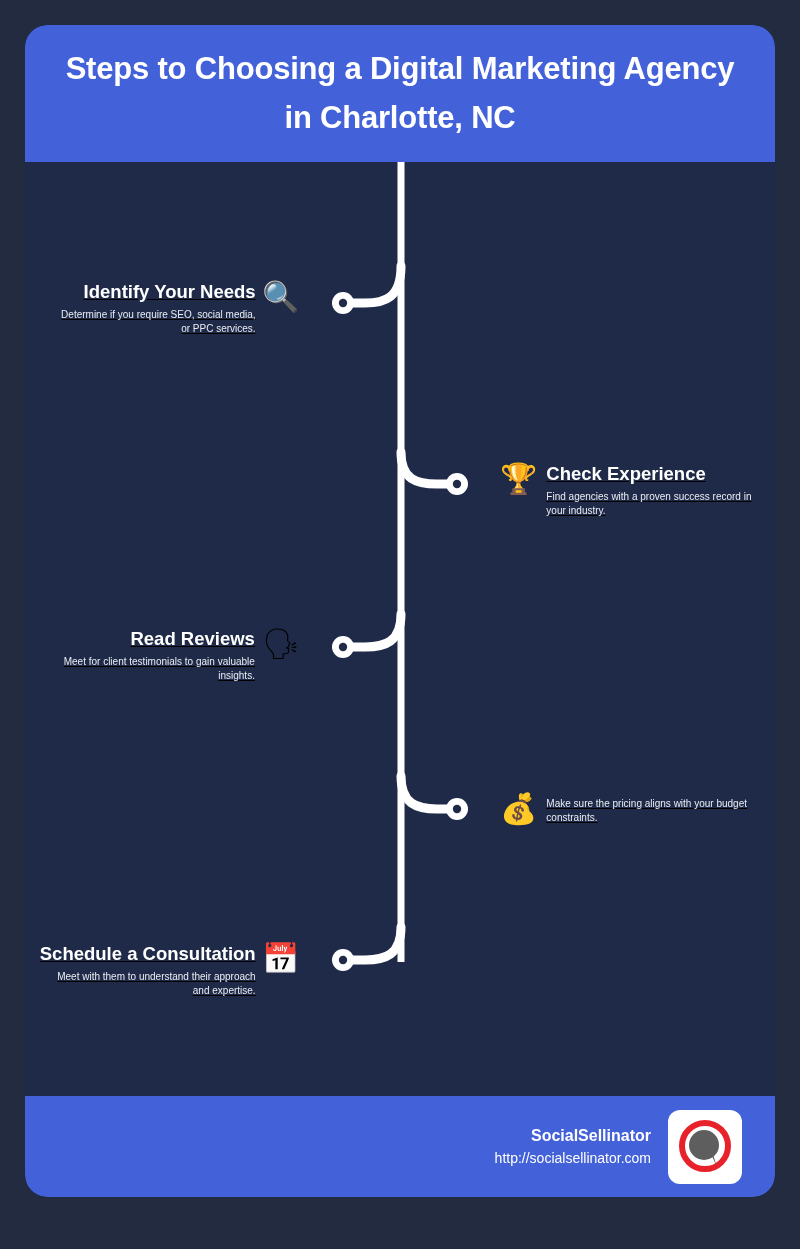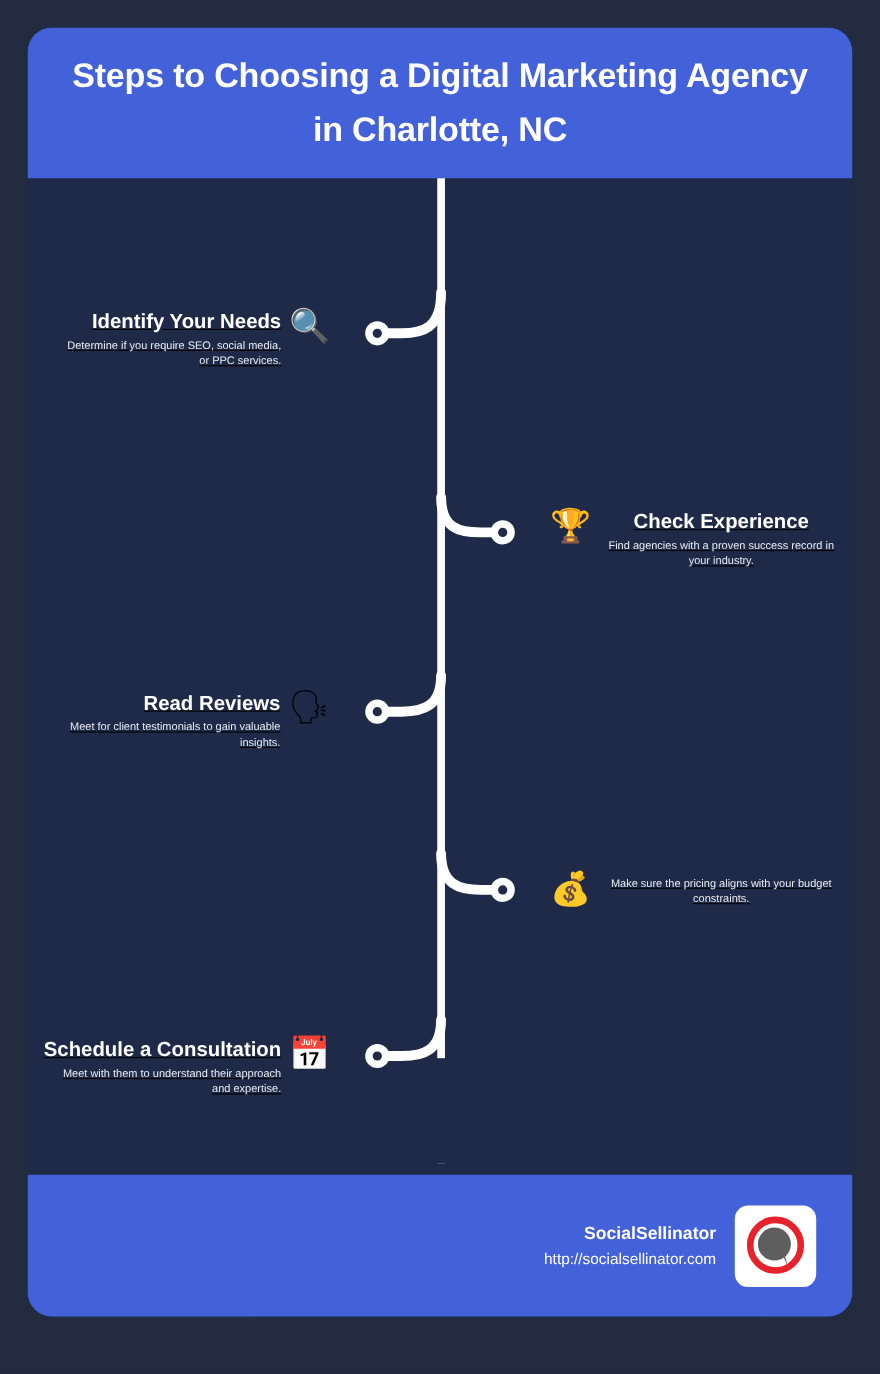--- a/index.html
+++ b/index.html
@@ -57,21 +57,21 @@
     text-align: center;
     letter-spacing: -0.2px;
   }
 
   
   .footer {
     position: absolute;
     left: 0;
     bottom: 0;
     width: 750px;
-    height: 129px;
+    height: 101px;
     background: #4361d8;
     border-radius: 0 0 22px 22px;
     display: flex;
     align-items: center;
     justify-content: flex-end;
     box-sizing: border-box;
     padding-right: 33px;
   }
   .footer-text {
     text-align: right;
@@ -132,21 +132,21 @@
     line-height: 1;
     flex: 0 0 auto;
   }
   .step-left .step-emoji { order: 2; margin-left: 7px; margin-top: 2px; }
   .step-right .step-emoji { order: 0; margin-right: 9px; margin-top: 2px; }
   .step-text {
     flex: 0 1 auto;
     text-decoration: underline;
   }
   .step-left .step-text { order: 1; }
-  .step-right .step-text { order: 1; text-align: center; }
+  .step-right .step-text { order: 1; }
   .step-title {
     color: #ffffff;
     font-size: 18.5px;
     font-weight: bold;
     line-height: 1.25;
     white-space: nowrap;
   }
   .step-desc {
     color: #e9ecf3;
     font-size: 10px;

